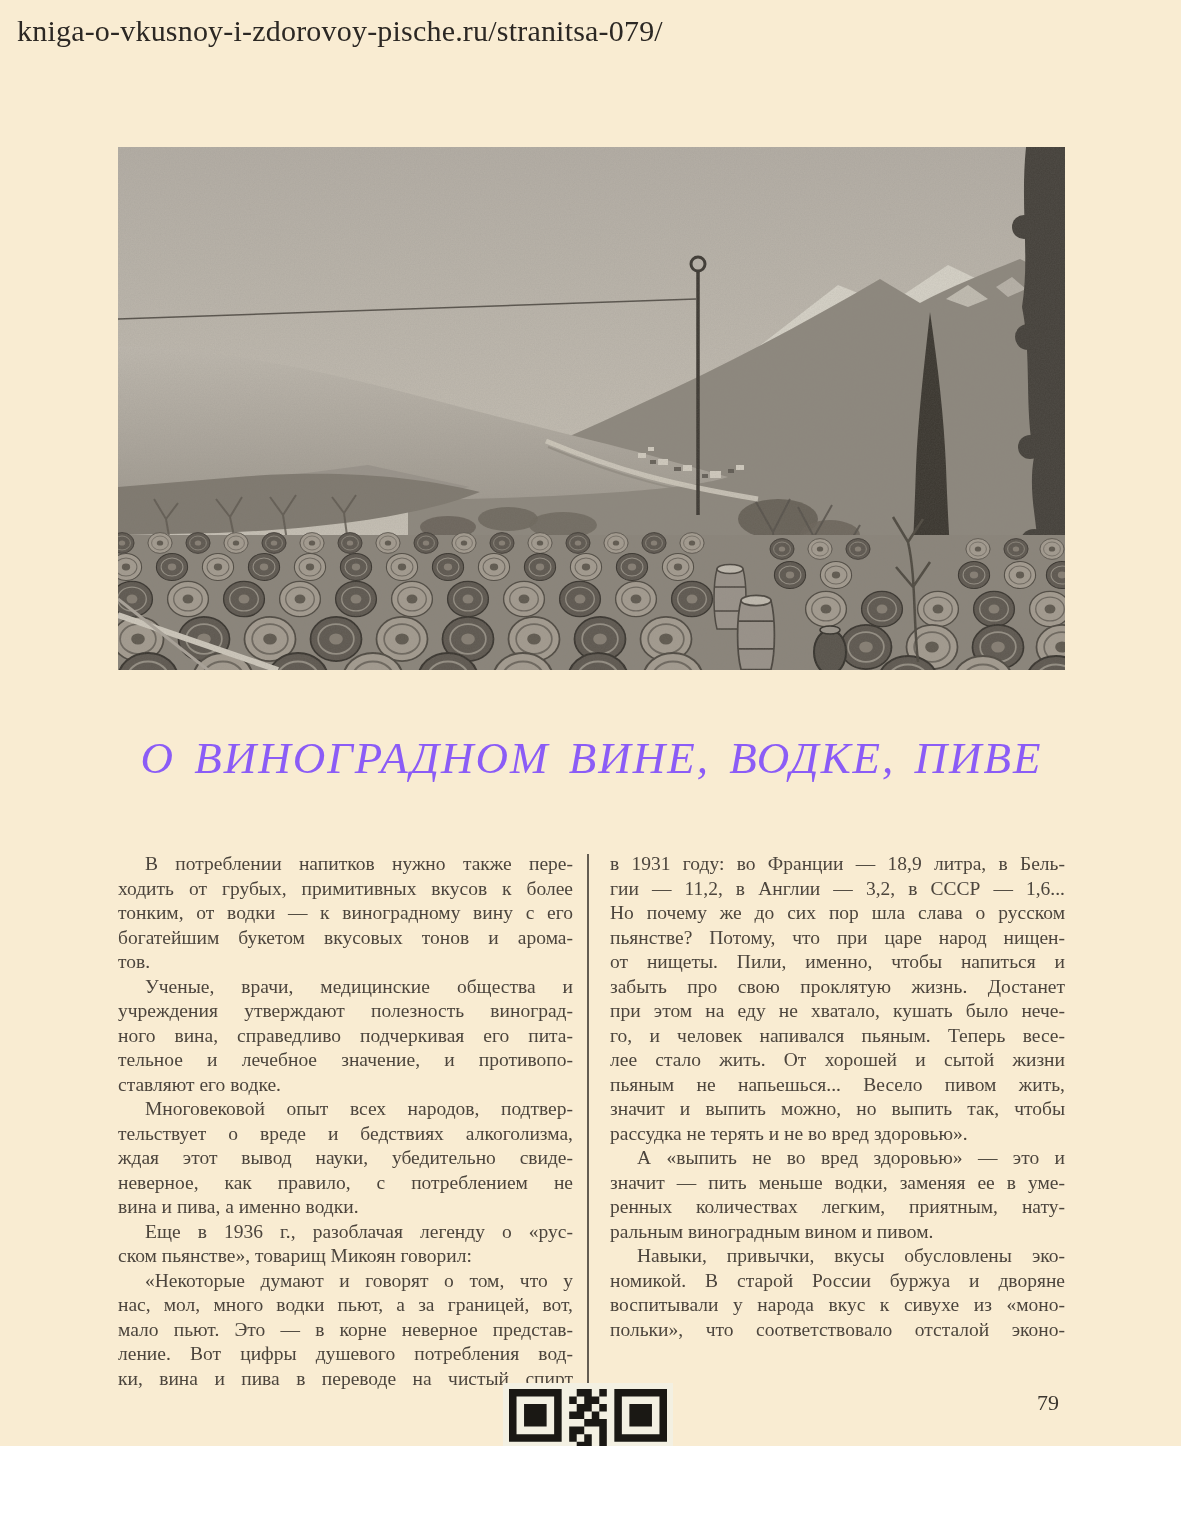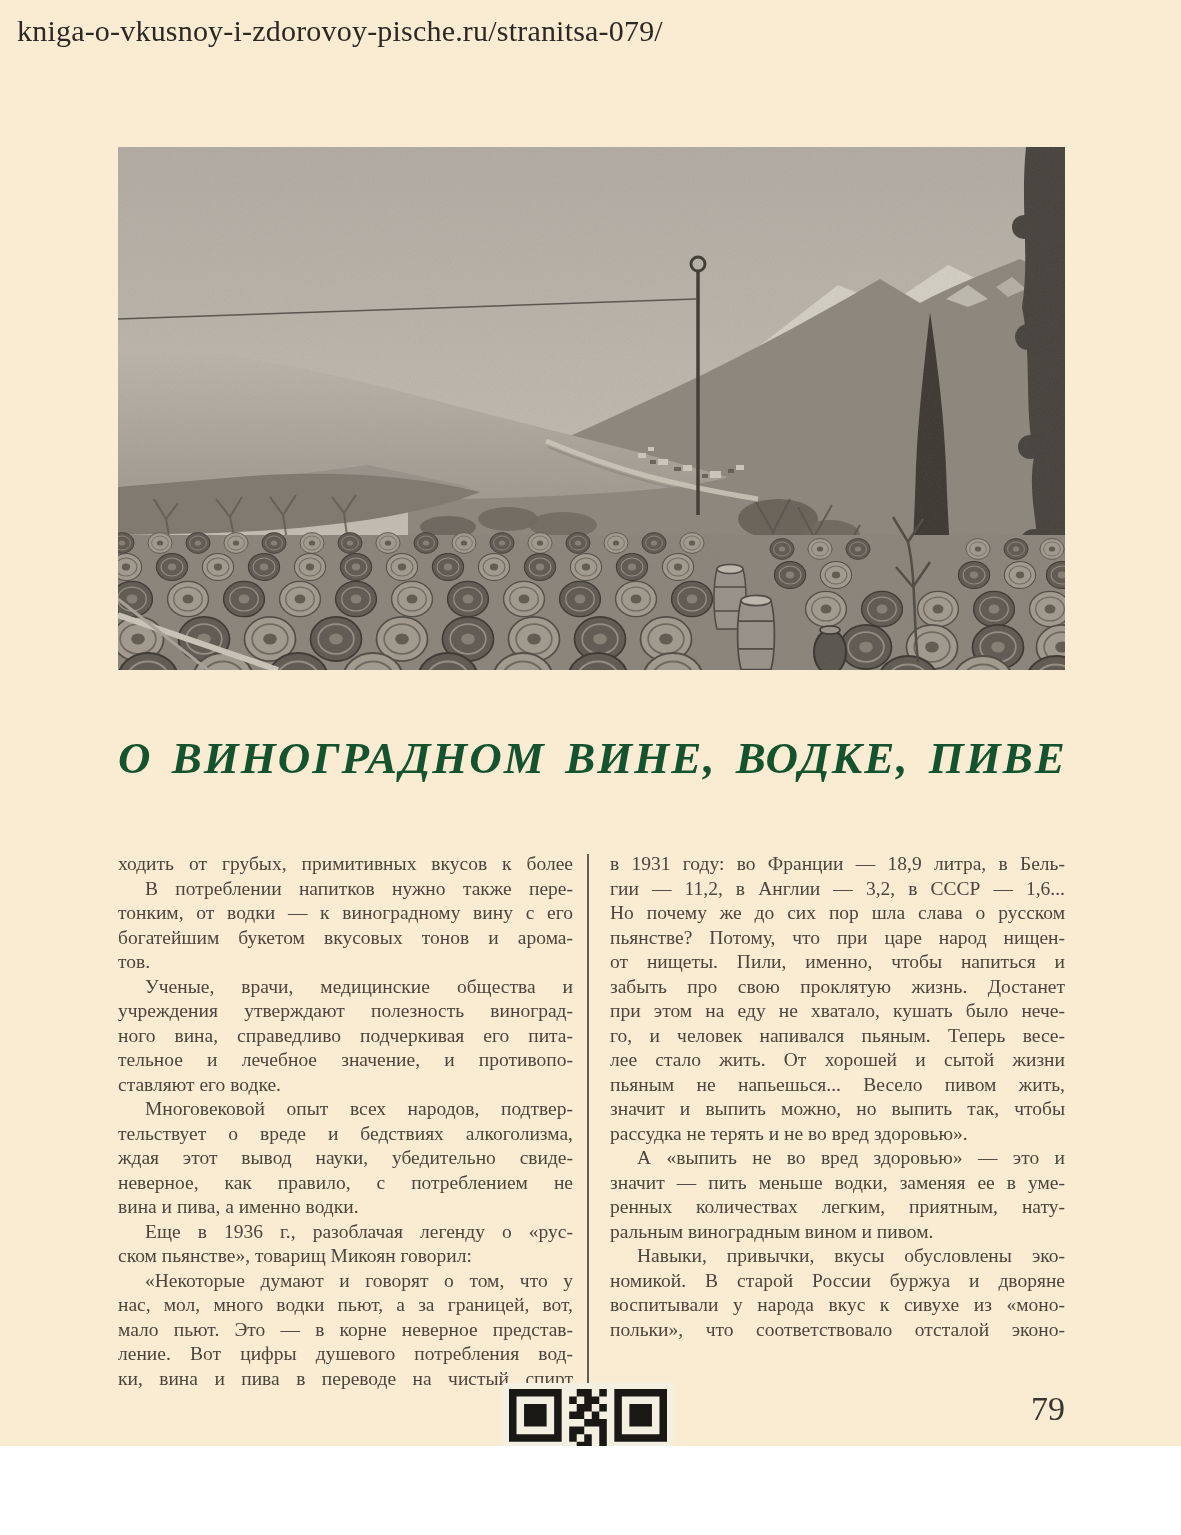--- a/index.html
+++ b/index.html
@@ -2,31 +2,31 @@
 <html><head>
 <meta charset="utf-8">
 <style>
   html,body{margin:0;padding:0;}
   .page{position:relative;width:1181px;height:1446px;background:#f9ecd2;overflow:hidden;
         font-family:"Liberation Serif","DejaVu Serif",serif;}
   .url-header{position:absolute;left:17px;top:14px;font-size:30px;color:#2c2824;letter-spacing:.2px;}
   .photo{position:absolute;left:118px;top:147px;width:947px;height:523px;overflow:hidden;background:#b9b3a9;}
   .photo svg{display:block;width:947px;height:523px;}
   .title{position:absolute;left:118px;top:732px;width:947px;margin:0;text-align:center;
-         font-style:italic;font-weight:bold;font-size:45px;letter-spacing:2px;word-spacing:6px;
-         color:#14532d;white-space:nowrap;}
+         font-style:italic;font-weight:normal;font-size:45px;letter-spacing:2px;word-spacing:6px;
+         color:#8b5cf6;white-space:nowrap;}
   .columns{position:absolute;left:118px;top:852px;width:947px;display:flex;}
   .col{width:455px;}
   .col.right{margin-left:37px;}
   .divider{position:absolute;left:469px;top:2px;width:2px;height:538px;background:#4a443c;opacity:.85;}
   .line{font-size:19.5px;line-height:24.5px;color:#4c453d;text-align:justify;text-align-last:justify;
         white-space:normal;}
   .line.end{text-align-last:left;}
   .line.indent{text-indent:27px;}
-  .pageno{position:absolute;left:1008px;top:1390px;width:80px;text-align:center;font-size:34px;color:#3a352e;}
+  .pageno{position:absolute;left:1008px;top:1390px;width:80px;text-align:center;font-size:22px;color:#3a352e;}
   .shorturl{position:absolute;left:22px;top:1438px;font-size:57px;color:#14532d;}
   .qr{position:absolute;left:503px;top:1383px;width:158px;height:158px;background:#f3f0e2;padding:6px;}
   .qr svg{display:block;width:158px;height:158px;}
 </style>
 </head>
 <body>
 
 <div class="page">
 
   <div class="url-header">kniga-o-vkusnoy-i-zdorovoy-pische.ru/stranitsa-079/</div>
@@ -227,22 +227,22 @@
       <line x1="0" y1="452" x2="90" y2="523" stroke="#aba49a" stroke-width="3"></line>
 
       <rect x="0" y="0" width="947" height="523" filter="url(#grain)" opacity=".55"></rect>
     </svg>
   </div>
 
   <h1 class="title">О ВИНОГРАДНОМ ВИНЕ, ВОДКЕ, ПИВЕ</h1>
 
   <div class="columns">
     <div class="col left">
+        <div class="line indent">В потреблении напитков нужно также пере-</div>
         <div class="line">ходить от грубых, примитивных вкусов к более</div>
-        <div class="line indent">В потреблении напитков нужно также пере-</div>
         <div class="line">тонким, от водки — к виноградному вину с его</div>
         <div class="line">богатейшим букетом вкусовых тонов и арома-</div>
         <div class="line end">тов.</div>
         <div class="line indent">Ученые, врачи, медицинские общества и</div>
         <div class="line">учреждения утверждают полезность виноград-</div>
         <div class="line">ного вина, справедливо подчеркивая его пита-</div>
         <div class="line">тельное и лечебное значение, и противопо-</div>
         <div class="line end">ставляют его водке.</div>
         <div class="line indent">Многовековой опыт всех народов, подтвер-</div>
         <div class="line">тельствует о вреде и бедствиях алкоголизма,</div>

